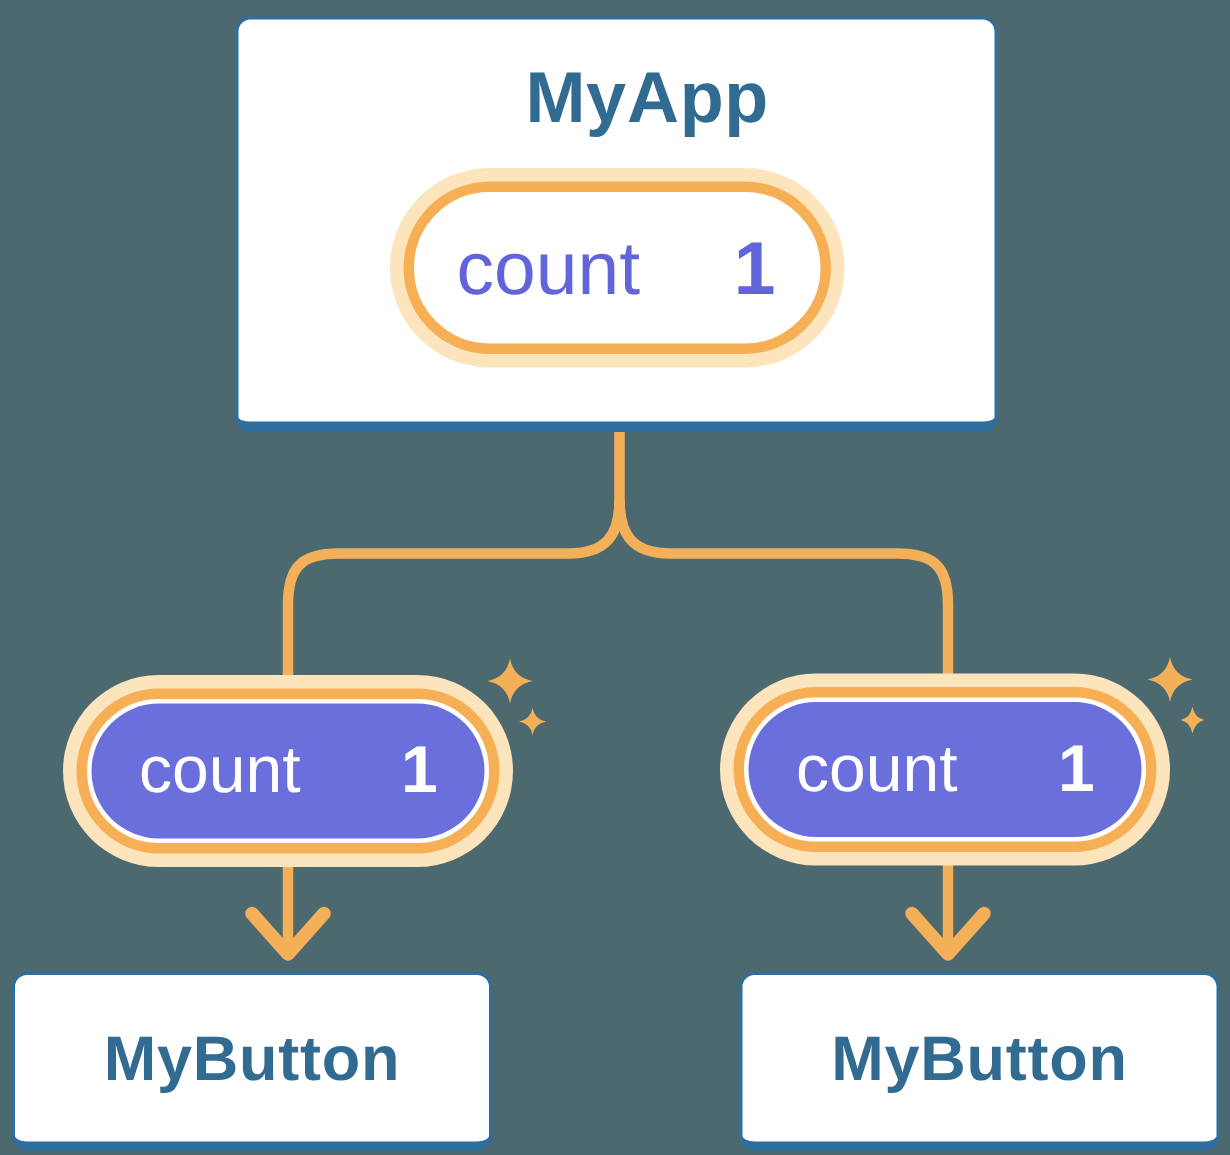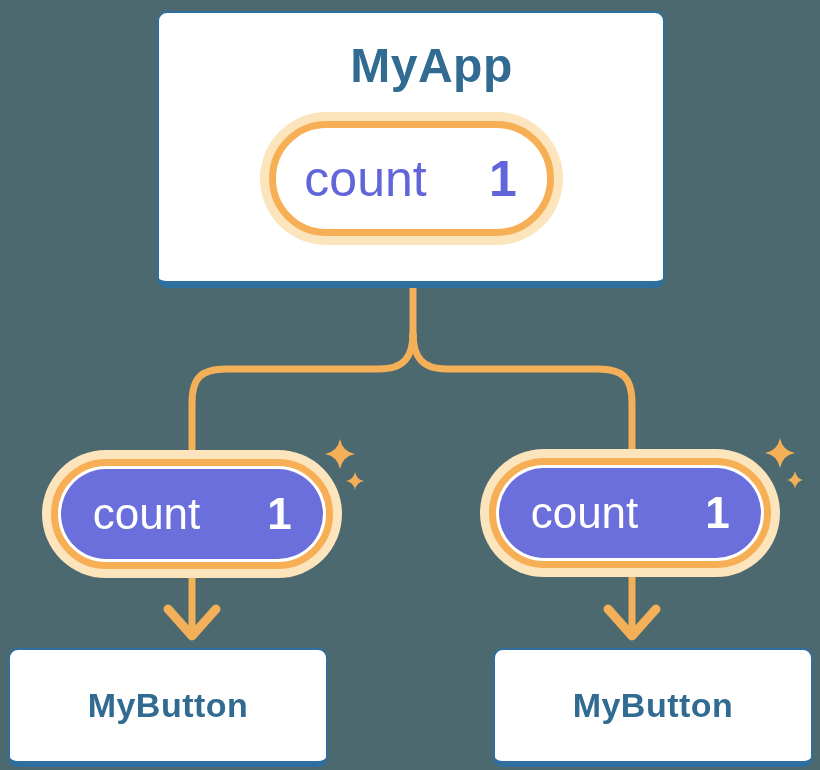--- a/index.html
+++ b/index.html
@@ -60,21 +60,21 @@
   }
   .card-myapp .node-title{
     display:block;
     text-align:center;
     margin-top:27px;
     font-size:48px;
     line-height:1.1;
     margin-left:41px;
   }
   .card-mybutton .node-title{
-    font-size:34px;
+    font-size:42px;
   }
   
   .pill{
     position:absolute;
     border-radius:999px;
     background:var(--pill-glow);
     padding:9px;
     box-sizing:border-box;
     z-index:2;
   }

